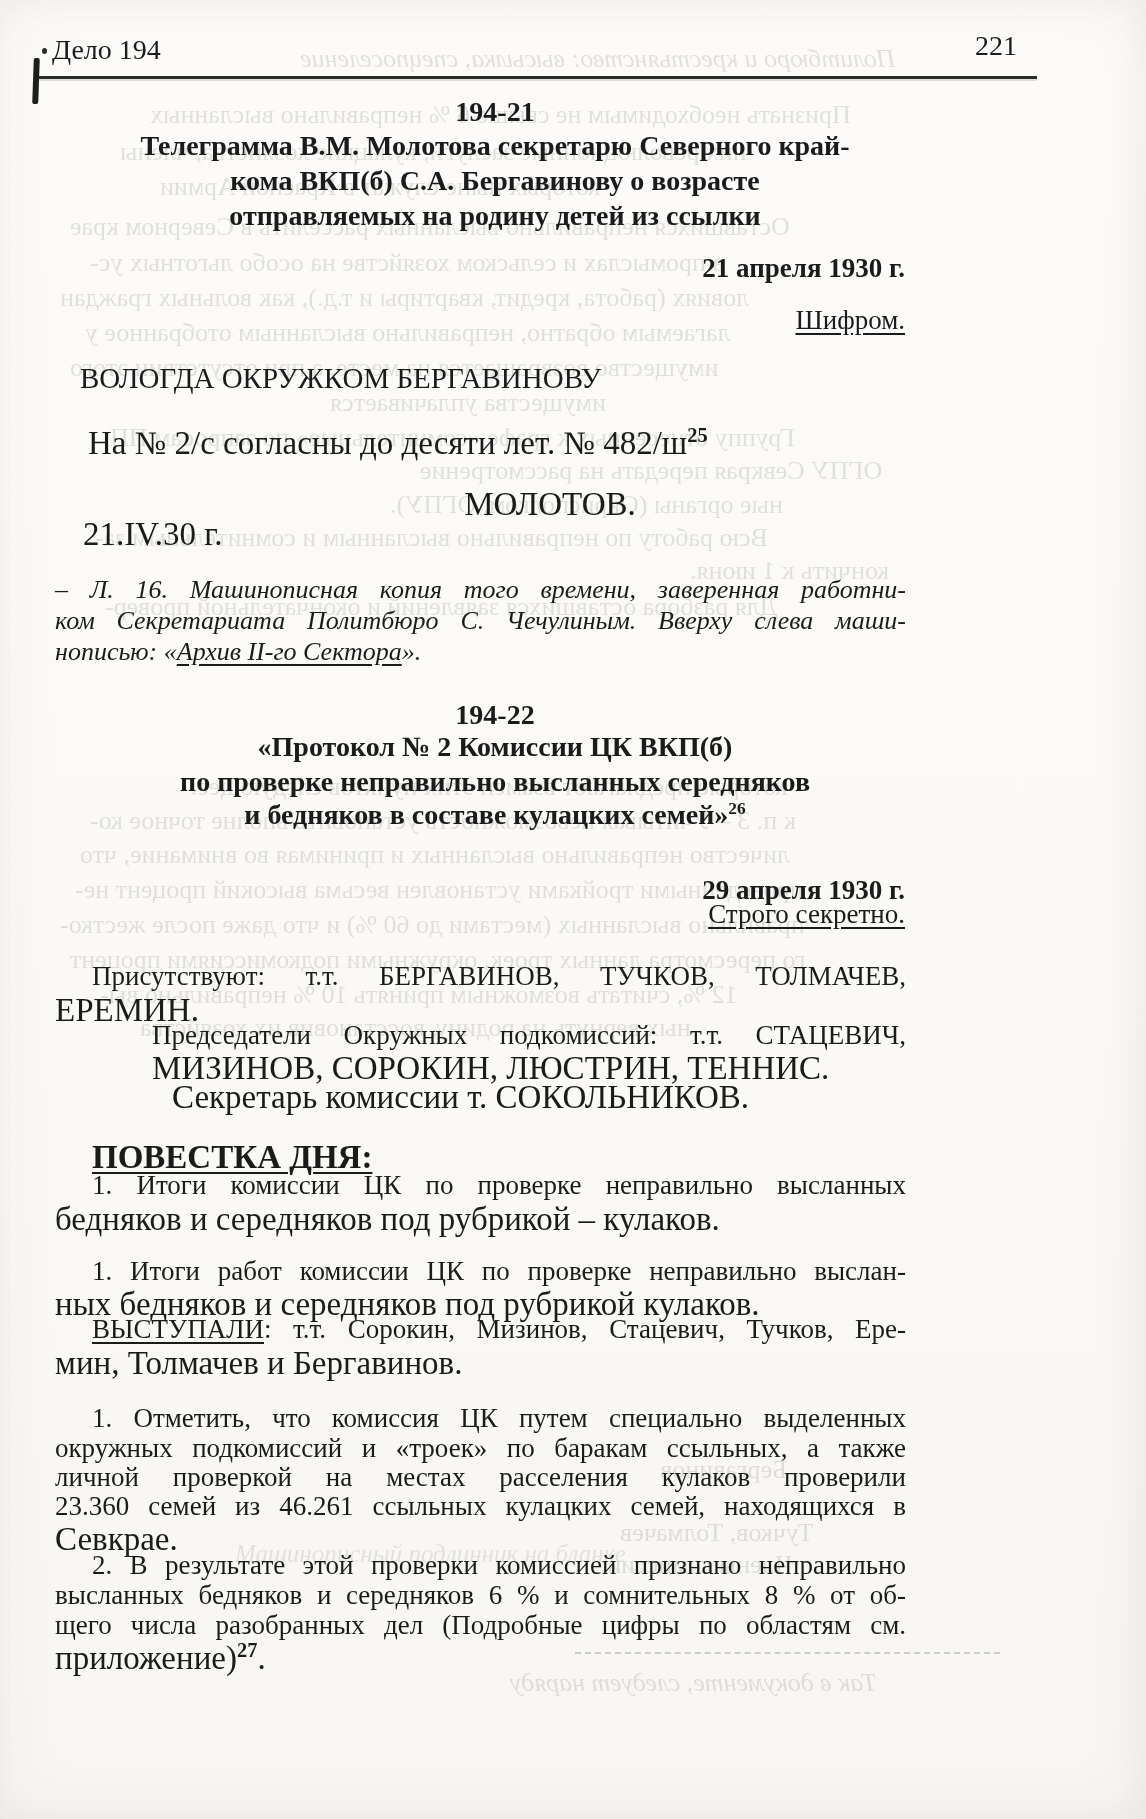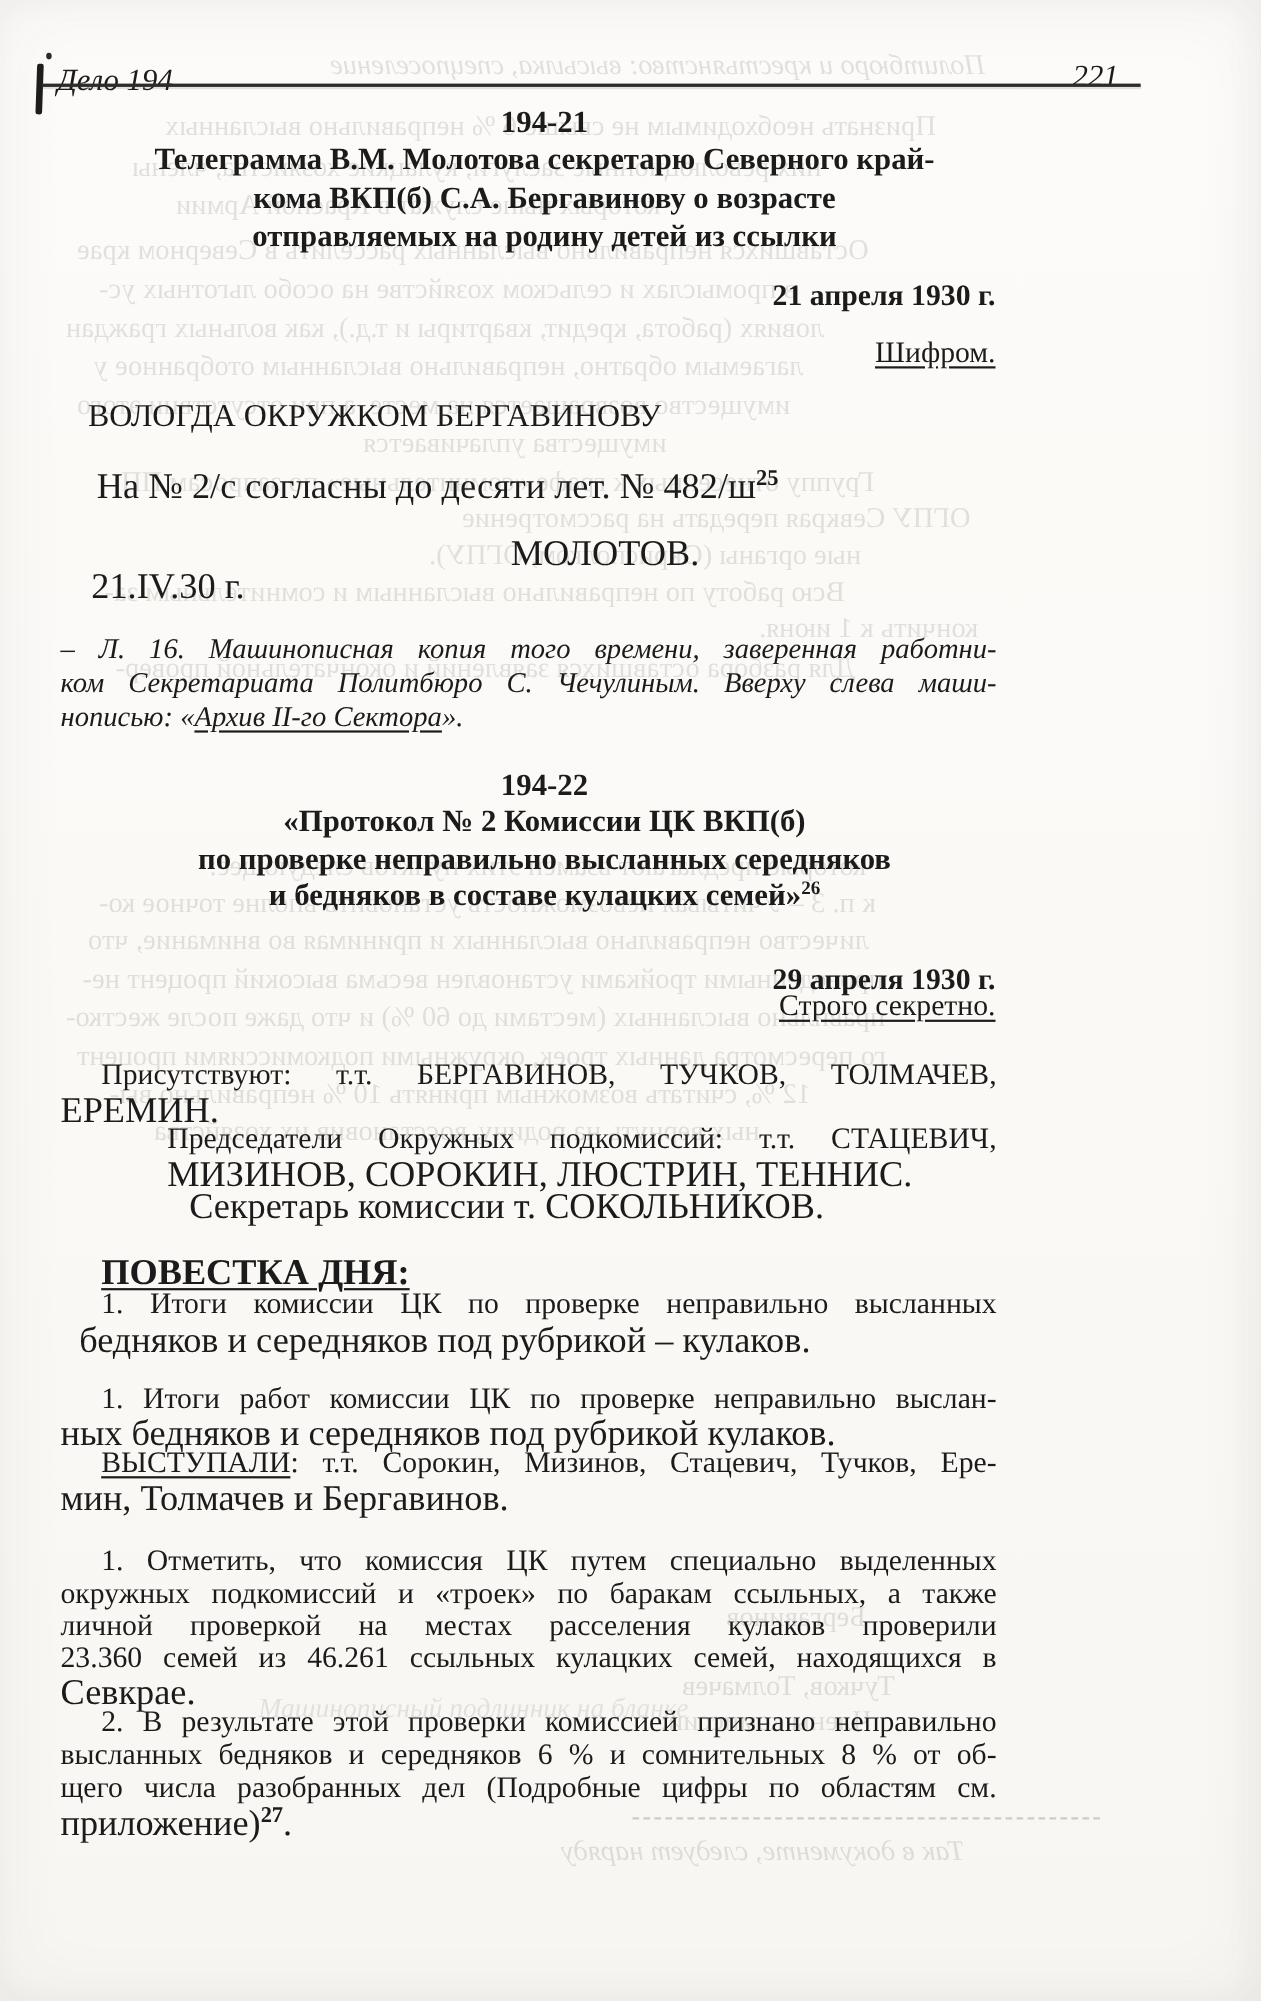--- a/index.html
+++ b/index.html
@@ -24,21 +24,21 @@
   .ind2{padding-left:97px;}
   .hnum{position:absolute;left:55px;width:880px;text-align:center;font-weight:bold;font-size:28px;}
   .htitle{position:absolute;left:55px;width:880px;text-align:center;font-weight:bold;font-size:28px;line-height:1.12;}
   .right{position:absolute;right:241px;text-align:right;white-space:nowrap;font-size:27px;}
   .bold{font-weight:bold;}
   .u{text-decoration:underline;text-underline-offset:4px;text-decoration-thickness:2px;}
   .it{font-style:italic;}
   .note{font-size:26px;font-style:italic;}
   .sup{font-weight:bold;font-size:0.62em;vertical-align:super;line-height:0;}
   .toprule{position:absolute;left:38px;top:76px;width:999px;height:3px;background:#2c2c2a;box-shadow:0 2px 0 rgba(40,40,40,0.12);}
-  .headitalic{position:absolute;font-style:italic;font-size:28px;margin-top:24px;}
+  .headitalic{position:absolute;font-size:28px;}
   .edge-mark{position:absolute;left:33px;top:58px;width:6px;height:46px;background:#1d1d1b;border-radius:2px;transform:rotate(2deg);}
   .edge-dot{position:absolute;left:42px;top:48px;width:5px;height:6px;background:#2a2a28;border-radius:50%;}
   
   .bleed{
     position:absolute;white-space:nowrap;
     font-size:26px;color:#5d5d56;opacity:0.17;
     transform:scaleX(-1);
   }
   .bleed.it{font-style:italic;}
   .bleed.nomirror{transform:none;opacity:0.22;}
@@ -115,21 +115,21 @@
   <div class="right u" style="top:899px;">Строго секретно.</div>
 
   <div class="jline ind" style="top:962px;">Присутствуют: т.т. БЕРГАВИНОВ, ТУЧКОВ, ТОЛМАЧЕВ,</div>
   <div class="ln" style="left:55px;top:992px;">ЕРЕМИН.</div>
   <div class="jline ind2" style="top:1021px;">Председатели Окружных подкомиссий: т.т. СТАЦЕВИЧ,</div>
   <div class="ln" style="left:152px;top:1050px;">МИЗИНОВ, СОРОКИН, ЛЮСТРИН, ТЕННИС.</div>
   <div class="ln" style="left:152px;top:1079px;margin-left:20px;">Секретарь комиссии т. СОКОЛЬНИКОВ.</div>
 
   <div class="ln bold u" style="left:92px;top:1139px;">ПОВЕСТКА ДНЯ:</div>
   <div class="jline ind" style="top:1171px;">1. Итоги комиссии ЦК по проверке неправильно высланных</div>
-  <div class="ln" style="left:55px;top:1201px;margin-left:17px;">бедняков и середняков под рубрикой – кулаков.</div>
+  <div class="ln" style="left:55px;top:1201px;">бедняков и середняков под рубрикой – кулаков.</div>
 
   <div class="jline ind" style="top:1257px;">1. Итоги работ комиссии ЦК по проверке неправильно выслан-</div>
   <div class="ln" style="left:55px;top:1286px;">ных бедняков и середняков под рубрикой кулаков.</div>
   <div class="jline ind" style="top:1315px;"><span class="u">ВЫСТУПАЛИ</span><span>: т.т. Сорокин, Мизинов, Стацевич, Тучков, Ере-</span></div>
   <div class="ln" style="left:55px;top:1345px;">мин, Толмачев и Бергавинов.</div>
 
   <div class="jline ind" style="top:1404px;">1. Отметить, что комиссия ЦК путем специально выделенных</div>
   <div class="jline" style="top:1434px;">окружных подкомиссий и «троек» по баракам ссыльных, а также</div>
   <div class="jline" style="top:1463px;">личной проверкой на местах расселения кулаков проверили</div>
   <div class="jline" style="top:1492px;">23.360 семей из 46.261 ссыльных кулацких семей, находящихся в</div>

